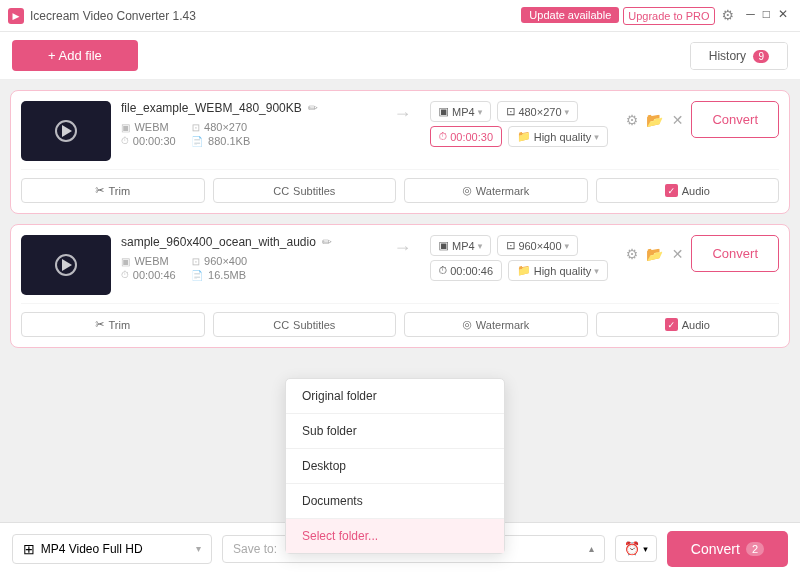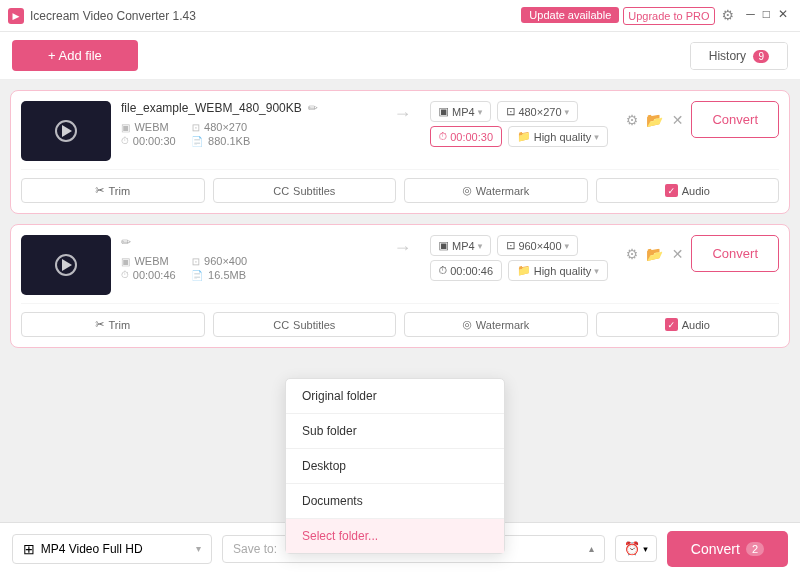--- a/index.html
+++ b/index.html
@@ -198,20 +198,21 @@
 
   <div class="video-card">
     <div class="card-top">
       <div class="thumbnail">
         <div class="play-btn">
           <div class="play-triangle"></div>
         </div>
       </div>
       <div class="card-info">
         <div class="card-title-row">
+          <span class="card-filename">sample_960x400_ocean_with_audio</span>
           <span class="edit-icon">✏</span>
         </div>
         <div class="card-meta">
           <div class="meta-group">
             <div class="meta-item">
               <span class="meta-icon">▣</span>
               <span>WEBM</span>
             </div>
             <div class="meta-item">
               <span class="meta-icon">⏱</span>

